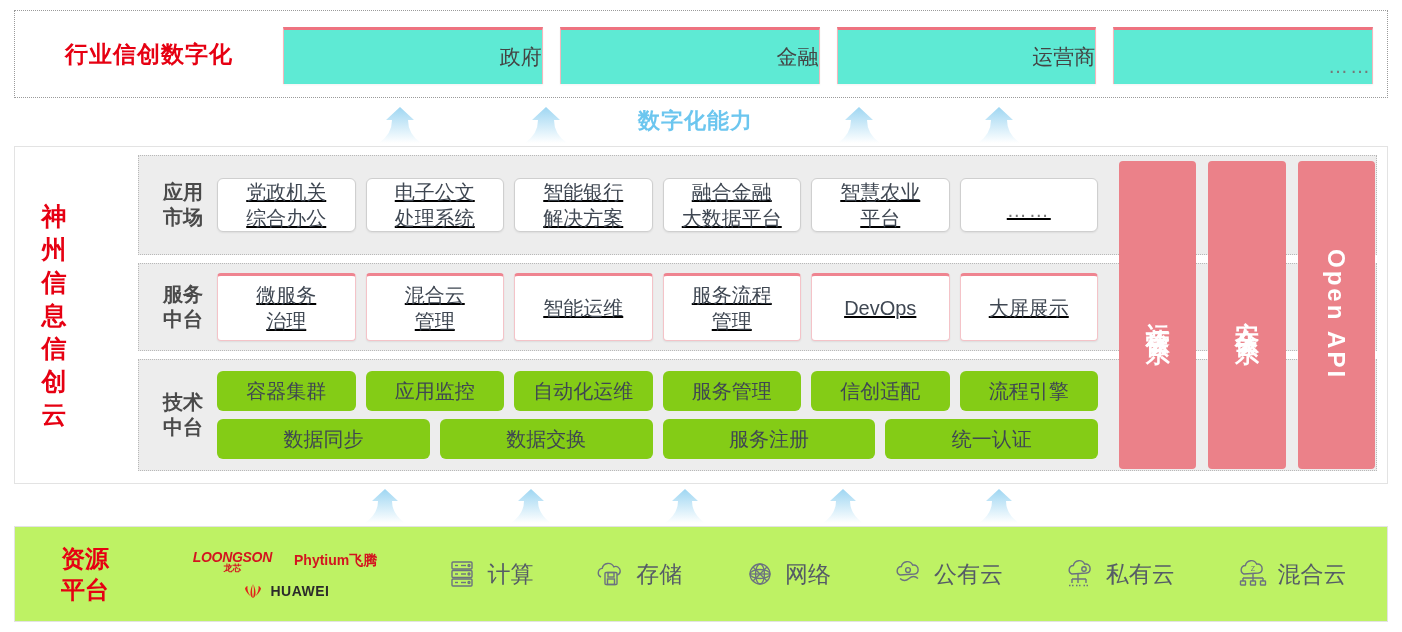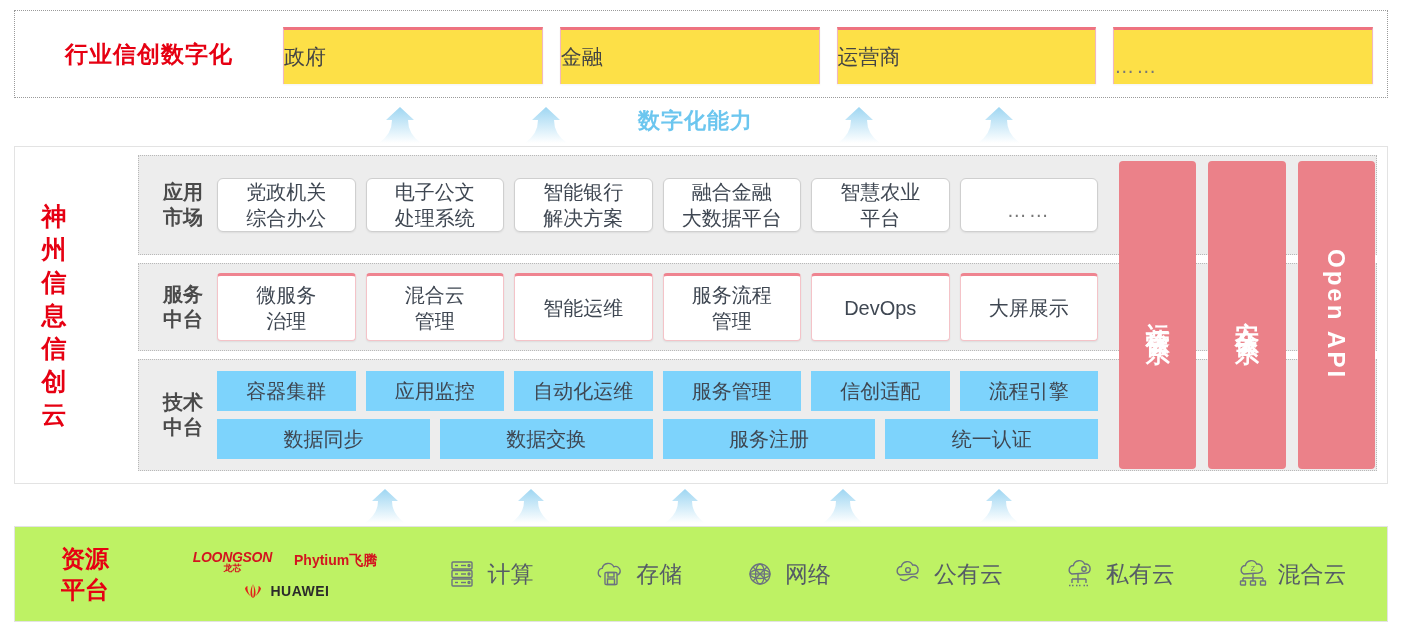--- a/index.html
+++ b/index.html
@@ -24,25 +24,25 @@
     color: #e60012;
     font-size: 23px; font-weight: bold;
     letter-spacing: 1px;
   }
   .industry-cards {
     flex: 1; display: flex; align-items: flex-start;
     gap: 17px; padding-right: 14px; padding-top: 3px;
   }
   .ind-card {
     flex: 1; height: 57px;
-    background: #fde047;
+    background: #5eead4;
     border: 1px solid #f2b7bd;
     border-top: 3px solid #ee7380;
     border-bottom: none;
-    display: flex; align-items: center; justify-content: flex-start;
+    display: flex; align-items: center; justify-content: flex-end;
     font-size: 21px; color: #444;
     box-shadow: 0 1px 2px rgba(0,0,0,0.05);
   }
   .ind-card.dots { align-items: flex-end; padding-bottom: 6px; }
   .dots-text { font-size: 20px; color: #777; letter-spacing: 2px; }
 
   
   .arrow-strip-top {
     position: absolute; left: 14px; top: 100px;
     width: 1374px; height: 44px;
@@ -85,21 +85,21 @@
     display: flex; align-items: center;
     padding: 8px 10px;
     margin-left: 45px;
   }
   .band-label {
     width: 68px; flex: 0 0 68px;
     text-align: center;
     font-size: 20px; font-weight: bold; color: #4a4a4a;
     line-height: 1.25;
   }
-  .band-cards { flex: 1; display: flex; gap: 10px; }
+  .band-cards { flex: 1; display: flex; gap: 10px; text-decoration: underline; }
 
   
   .band-app { height: 100px; }
   .app-card {
     flex: 1; background: #fff;
     border: 1px solid #cfcfcf; border-radius: 6px;
     display: flex; flex-direction: column;
     align-items: center; justify-content: center;
     font-size: 20px; color: #3f4752; line-height: 1.3;
     box-shadow: 0 1px 2px rgba(0,0,0,0.07);
@@ -120,23 +120,23 @@
     box-shadow: 0 1px 2px rgba(0,0,0,0.07);
   }
 
   
   .band-tech { height: 112px; }
   .tech-grid {
     flex: 1; display: flex; flex-direction: column; gap: 8px;
   }
   .tech-row { display: flex; gap: 10px; }
   .tech-card {
-    flex: 1; height: 40px; background: #7dd3fc;
+    flex: 1; height: 40px; background: #84cc16;
     display: flex; align-items: center; justify-content: center;
-    font-size: 20px; color: #3f4752;
+    font-size: 20px; color: #3f4752; border-radius: 6px;
   }
 
   
   .pillars {
     position: absolute; right: 12px; top: 14px;
     width: 256px; height: 308px;
     display: flex; gap: 12px;
   }
   .pillar {
     flex: 1; background: #eb8189; border-radius: 4px;

